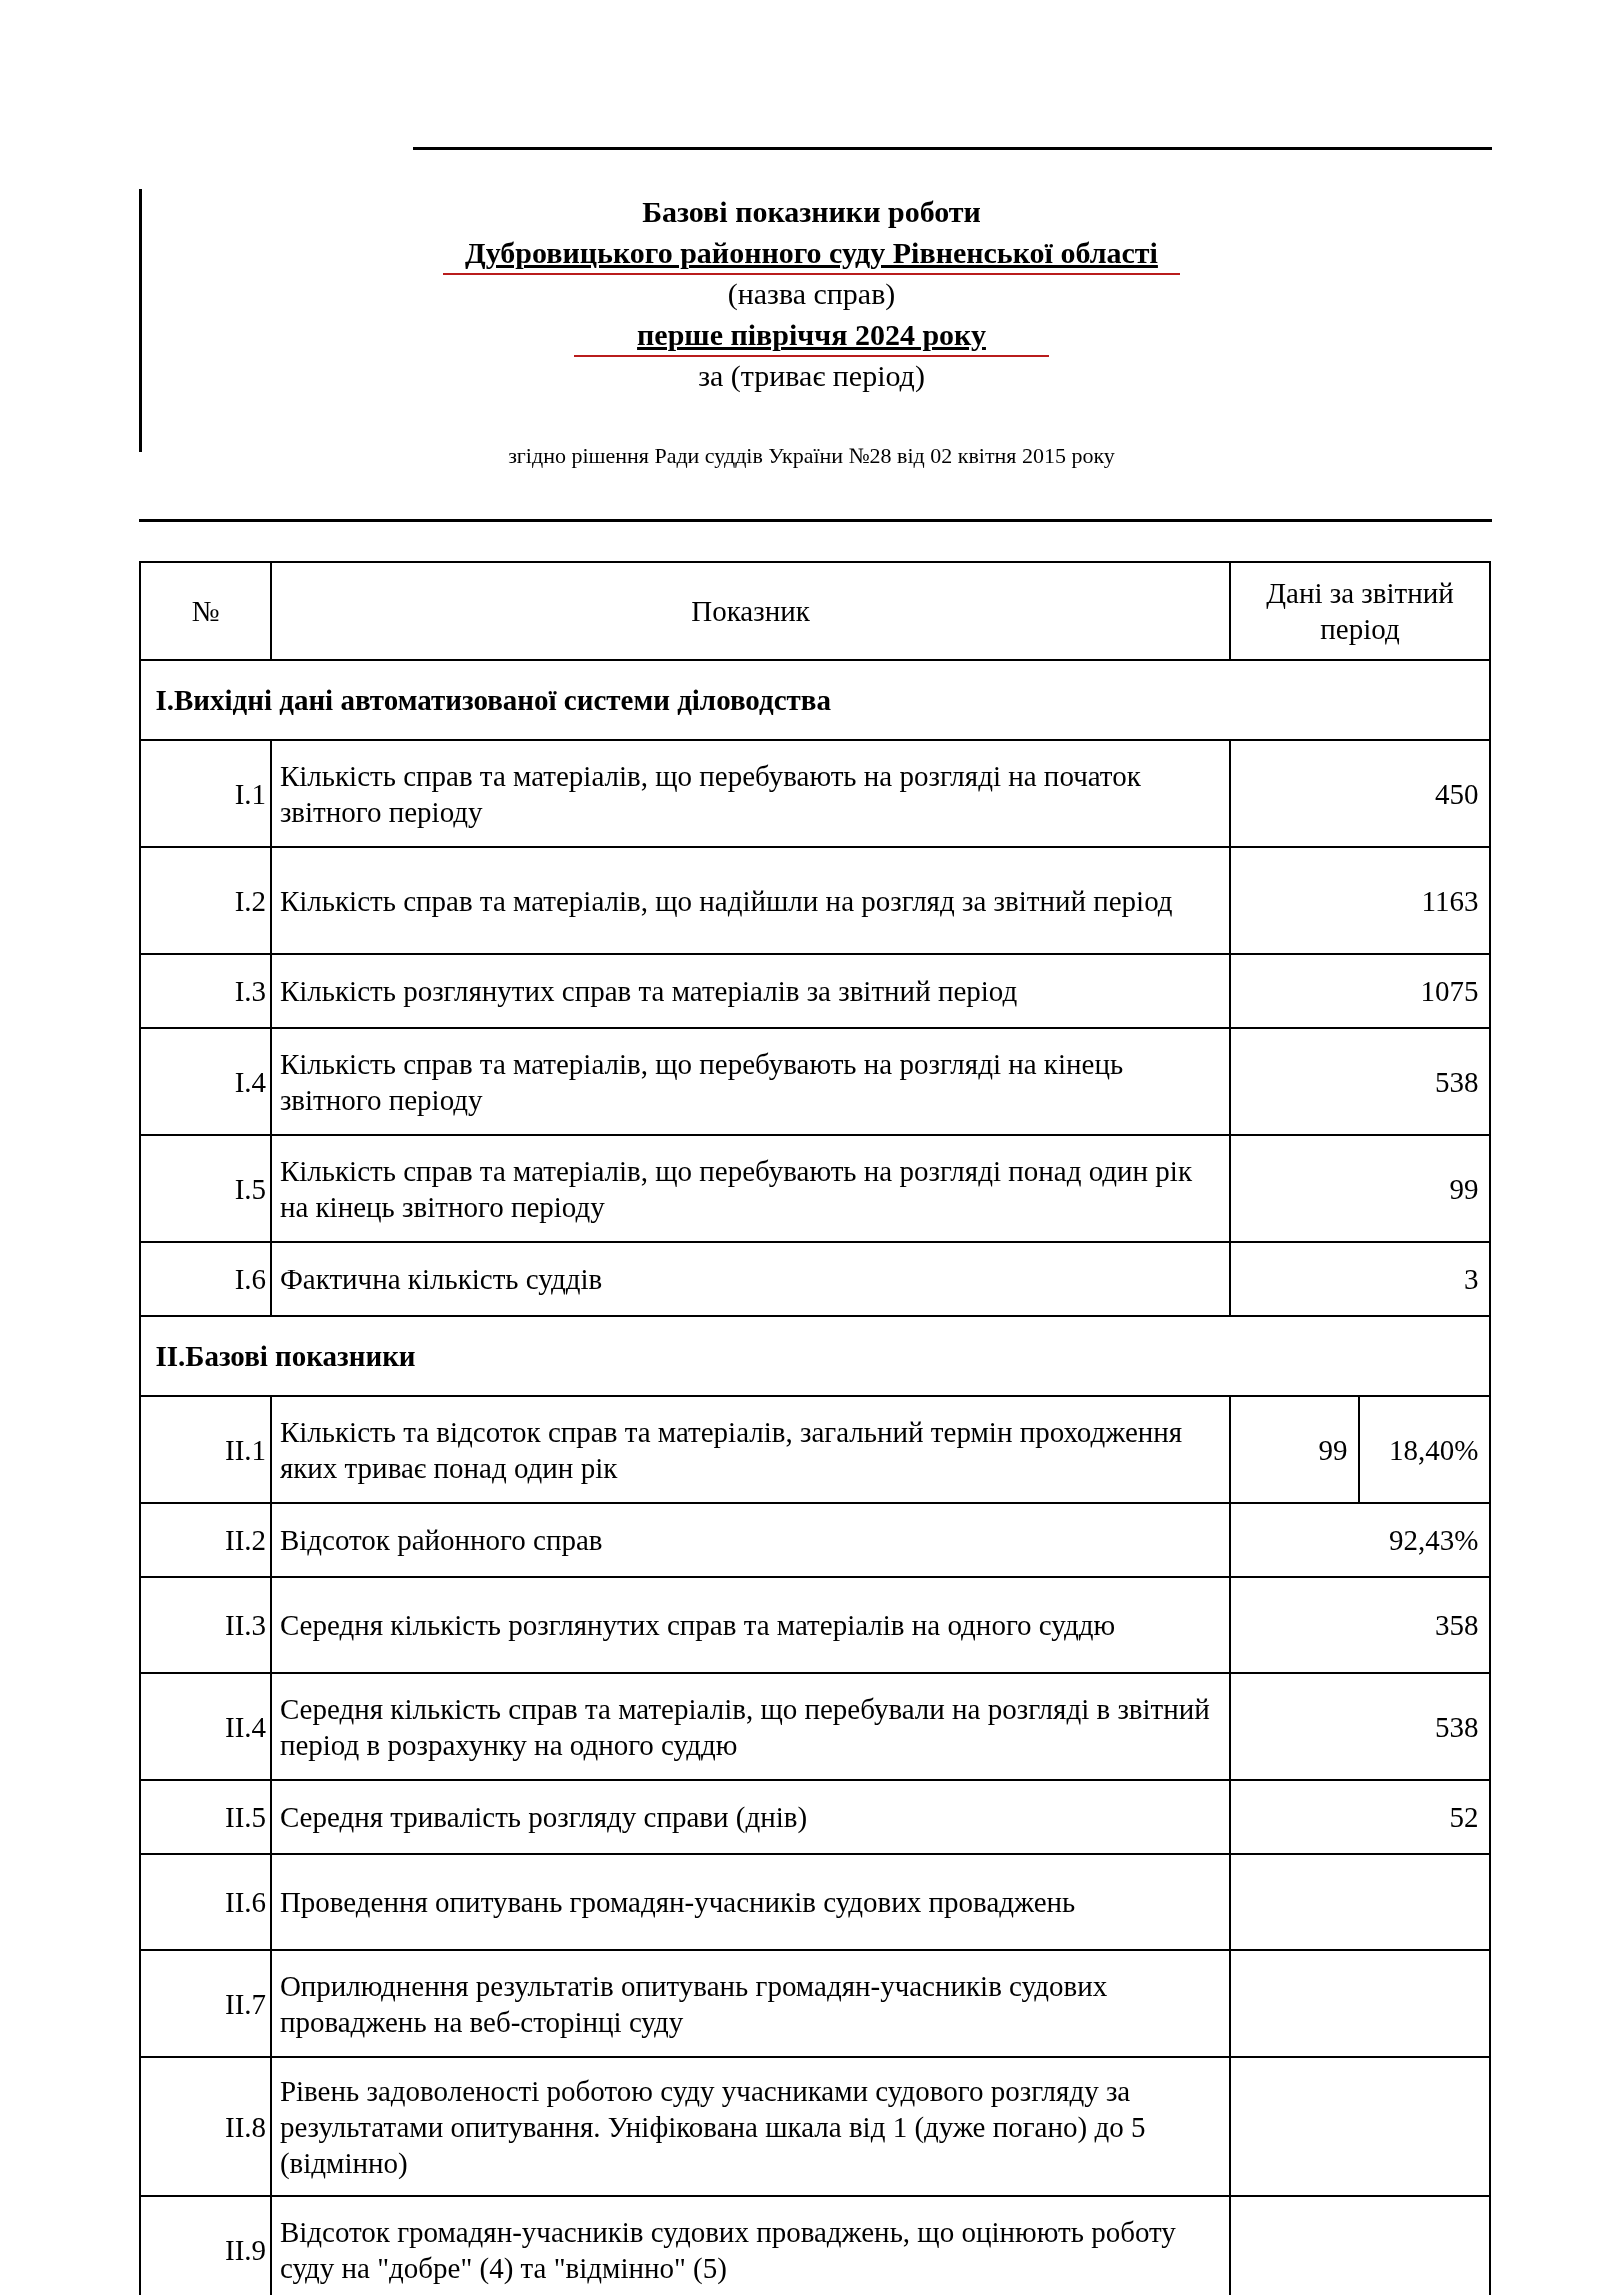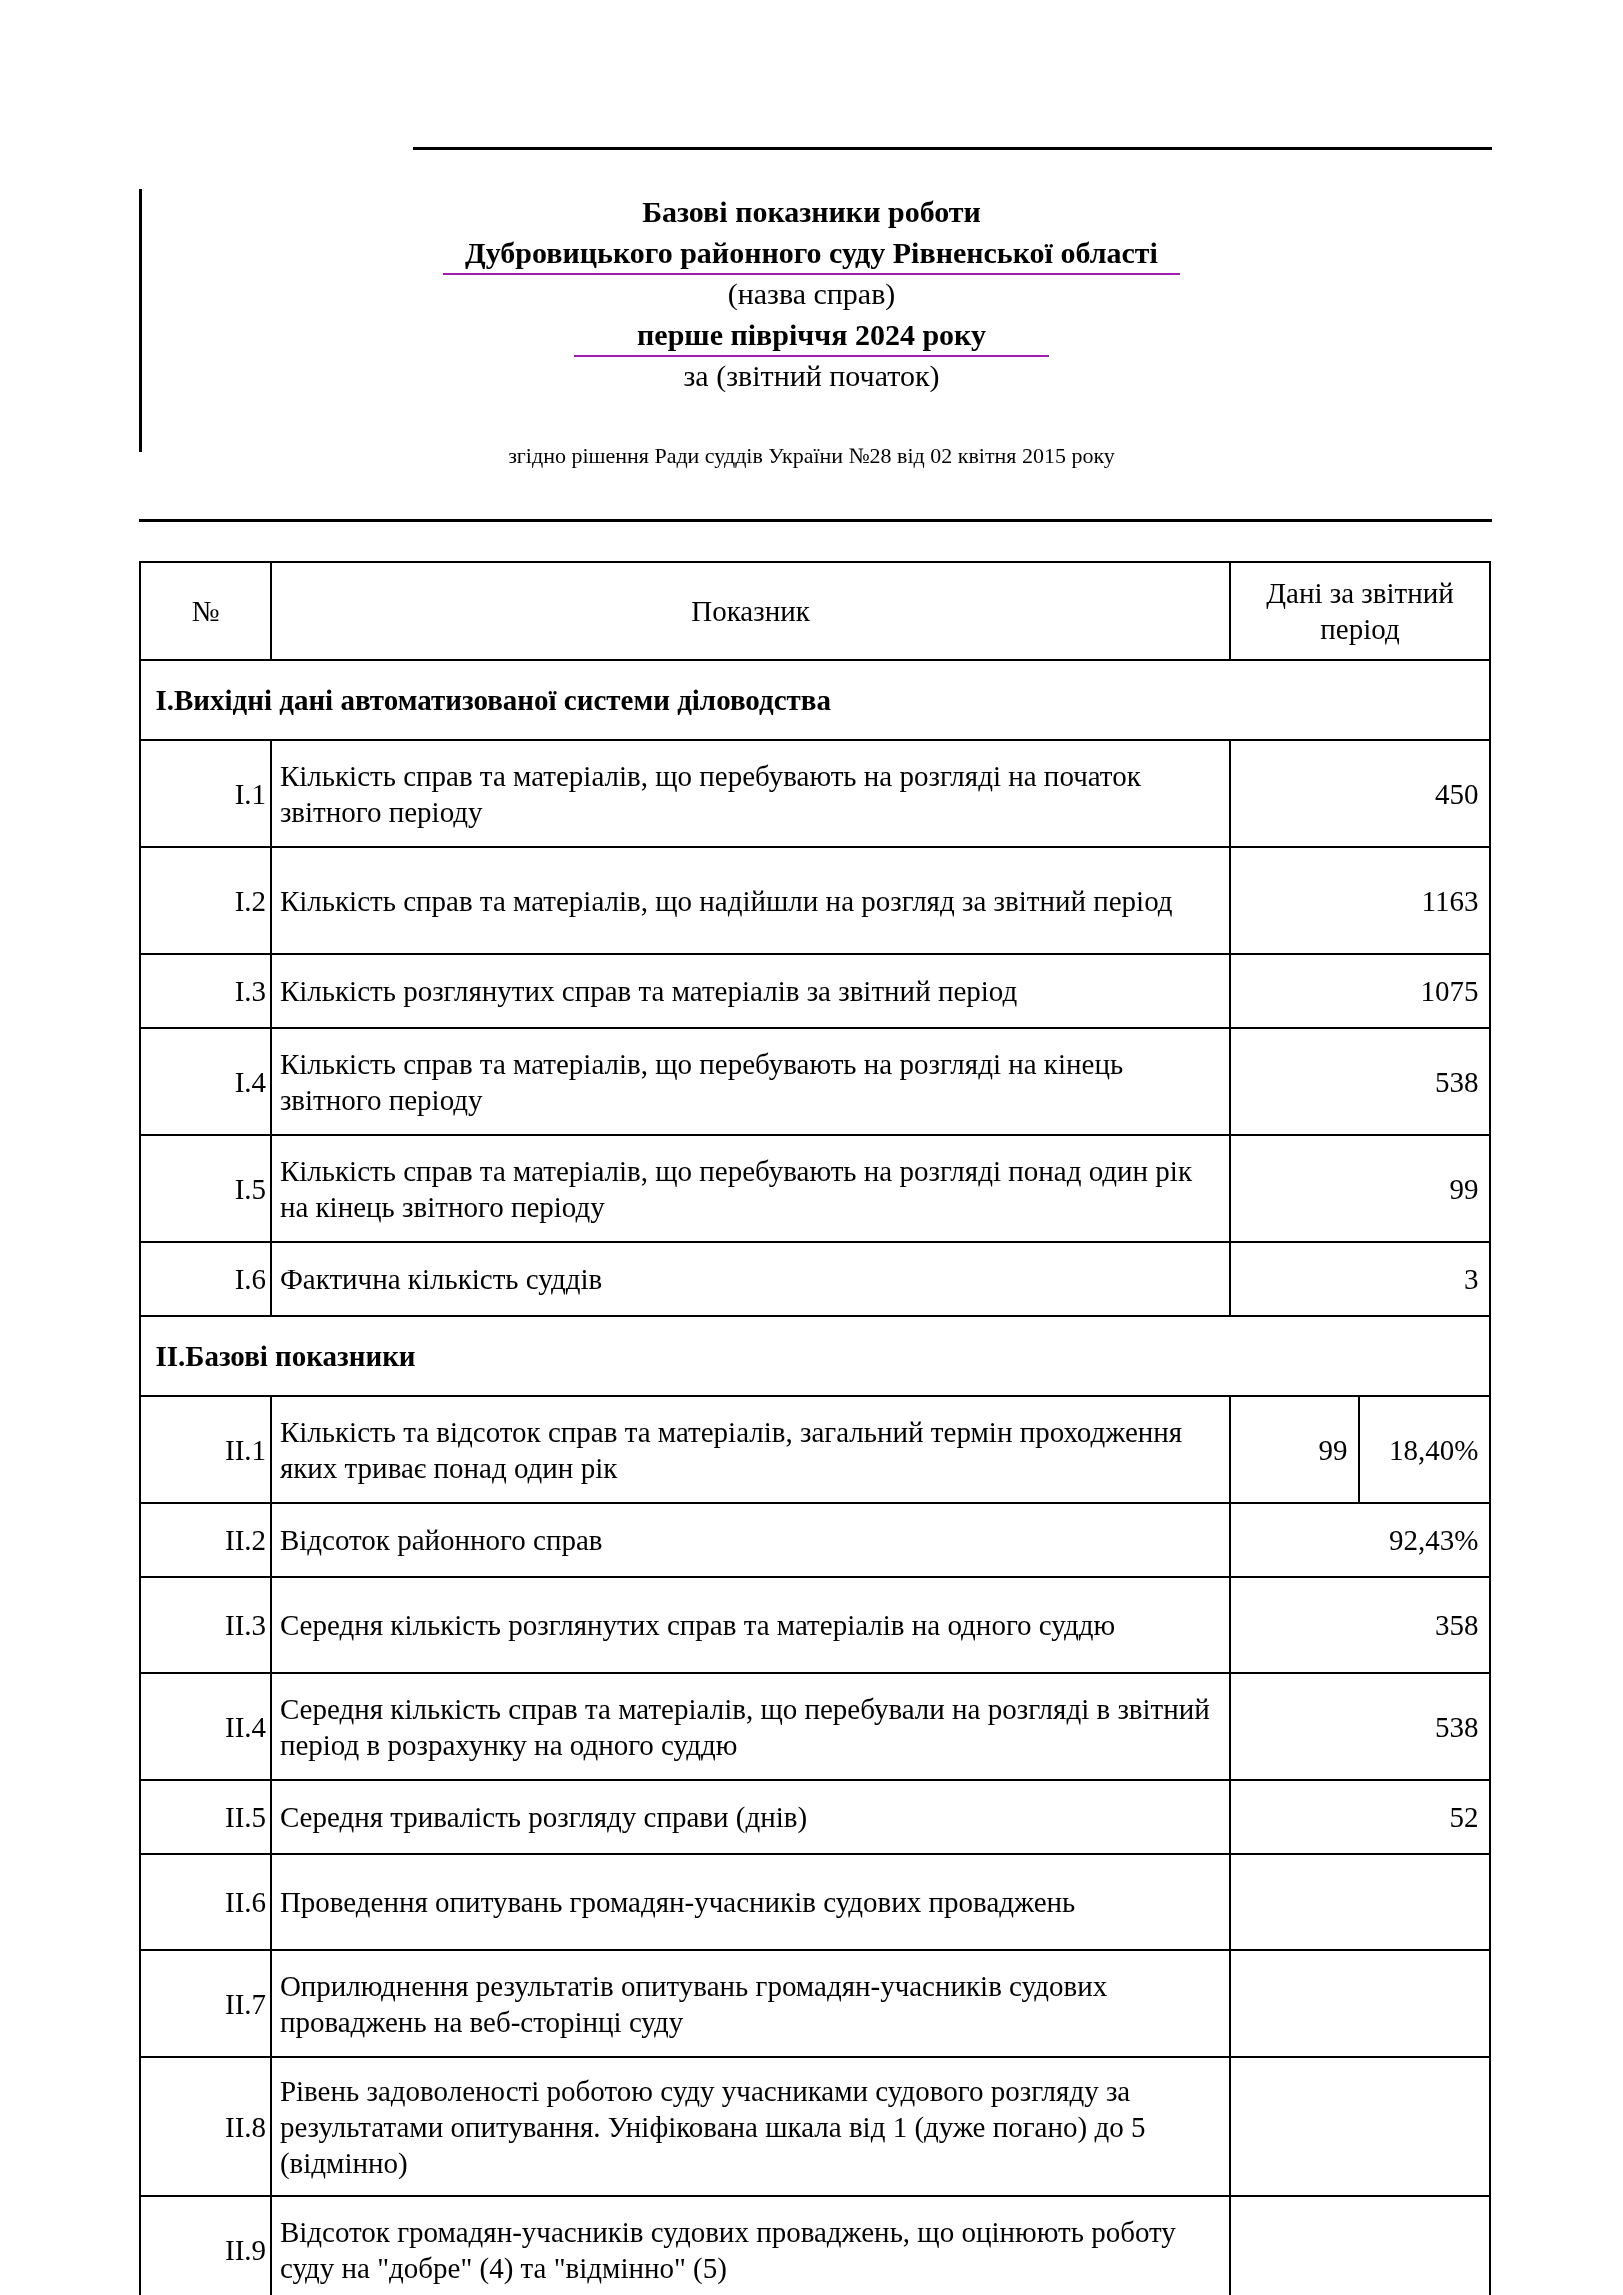--- a/index.html
+++ b/index.html
@@ -21,22 +21,23 @@
     position:absolute;
     top:191px; left:0;
     width:1623px;
     text-align:center;
   }
   .header-titles .line { height:41px; line-height:41px; font-size:30px; }
   .b { font-weight:bold; }
   .u {
     display:inline-block;
     line-height:34px;
-    border-bottom:2px solid #a21caf;
+    border-bottom:2px solid #b91c1c;
     padding:0 22px 2.6px 22px;
+    text-decoration:underline;
   }
   .u-wide { padding:0 63px 2.6px 63px; }
 
   .decision-note {
     position:absolute;
     top:436px; left:0;
     width:1623px;
     text-align:center;
     font-size:22px;
     line-height:39px;
@@ -83,21 +84,21 @@
 
   <div class="rule rule-top"></div>
   <div class="rule rule-left"></div>
   <div class="rule rule-bottom"></div>
 
   <div class="header-titles">
     <div class="line b">Базові показники роботи</div>
     <div class="line"><span class="b u">Дубровицького районного суду Рівненської області</span></div>
     <div class="line">(назва справ)</div>
     <div class="line"><span class="b u u-wide">перше півріччя 2024 року</span></div>
-    <div class="line">за (звітний початок)</div>
+    <div class="line">за (триває період)</div>
   </div>
 
   <div class="decision-note">згідно рішення Ради суддів України №28 від 02 квітня 2015 року</div>
 
   <table class="report">
     <colgroup>
       <col style="width:131px">
         <col style="width:959px">
         <col style="width:129px">
         <col style="width:131px">

